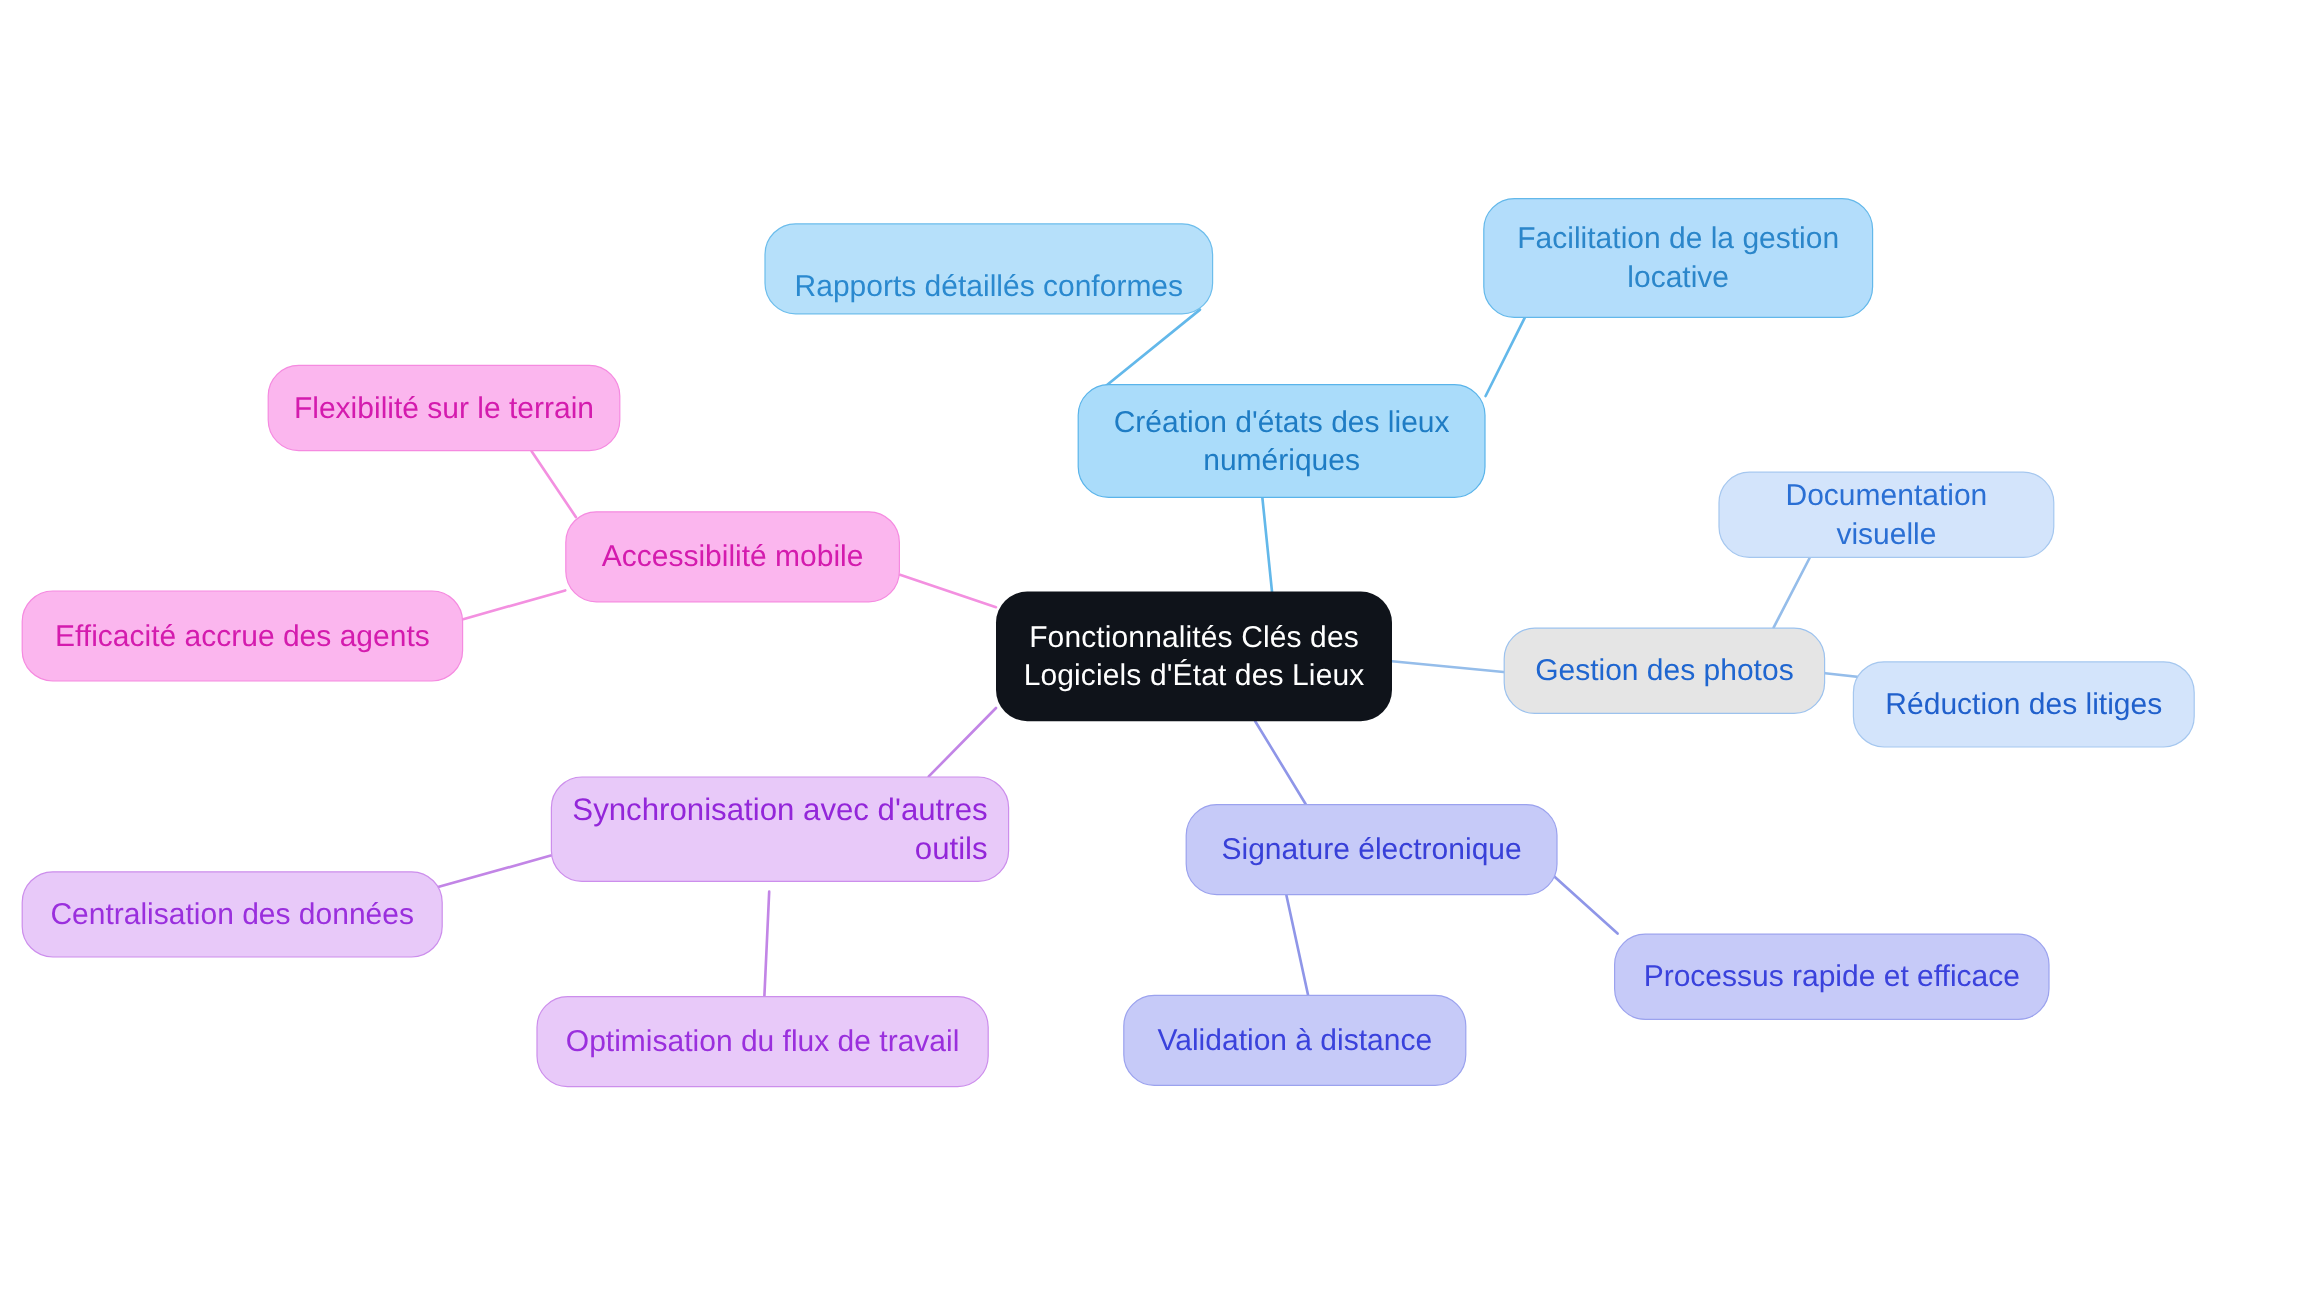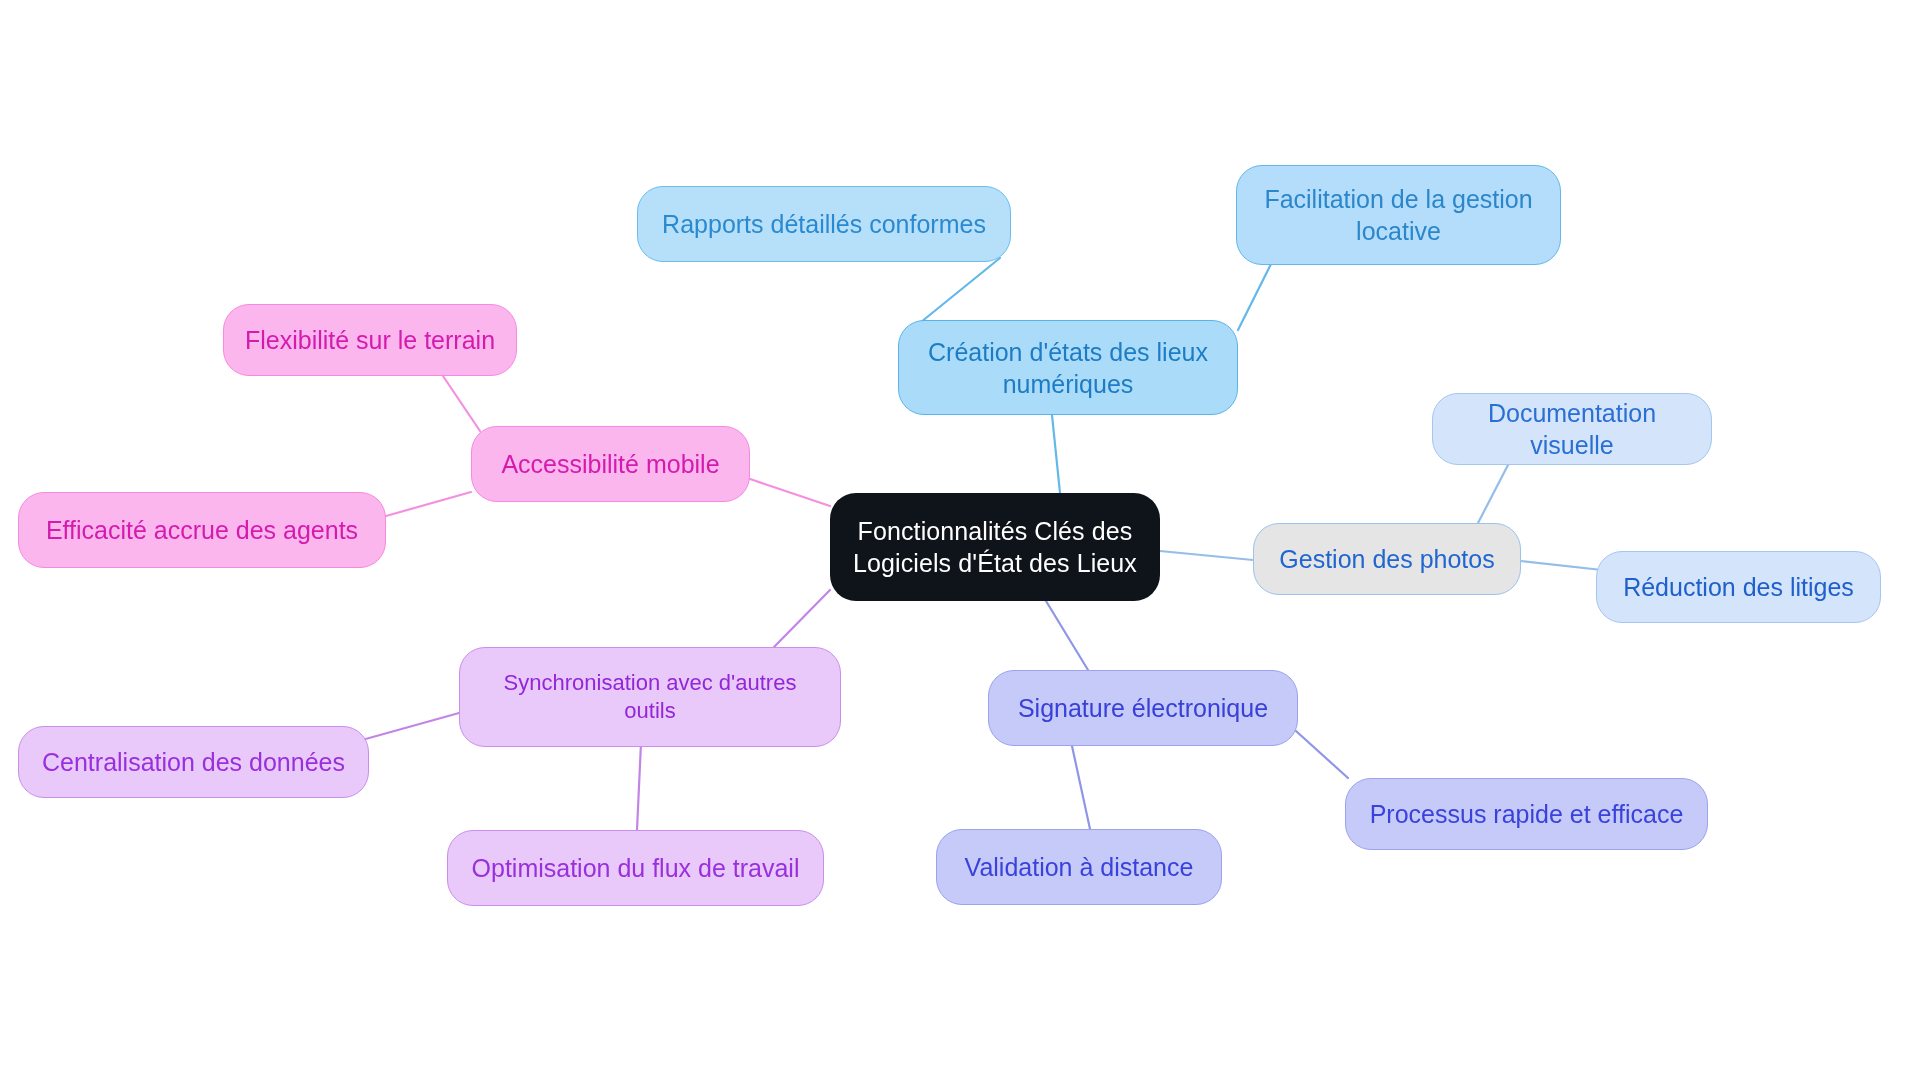--- a/index.html
+++ b/index.html
@@ -75,30 +75,30 @@
       <line x1="641" y1="743" x2="637" y2="830" stroke="#c285e6" stroke-width="2.2" stroke-linecap="round"></line>
       <line x1="830" y1="506" x2="750" y2="479" stroke="#f390e0" stroke-width="2.2" stroke-linecap="round"></line>
       <line x1="480" y1="431" x2="443" y2="376" stroke="#f390e0" stroke-width="2.2" stroke-linecap="round"></line>
       <line x1="471" y1="492" x2="386" y2="516" stroke="#f390e0" stroke-width="2.2" stroke-linecap="round"></line>
     </svg>
   <div id="nodes">
       <div class="node node-root" style="left: 830px; top: 493px; width: 330px; height: 108px; font-size: 25px; background: rgb(15, 19, 26); color: rgb(255, 255, 255); border-color: rgb(15, 19, 26); border-width: 0px;"><span>Fonctionnalités Clés des
 Logiciels d'État des Lieux</span></div>
       <div class="node node-branch" style="left: 898px; top: 320px; width: 340px; height: 95px; font-size: 25px; background: rgb(170, 220, 250); color: rgb(30, 124, 196); border-color: rgb(90, 180, 234);"><span>Création d'états des lieux
 numériques</span></div>
-      <div class="node node-leaf" style="left: 637px; top: 186px; width: 374px; height: 76px; font-size: 25px; background: rgb(182, 224, 250); color: rgb(42, 137, 207); border-color: rgb(108, 189, 236);"><span>Rapports détaillés conformes</span></div>
+      <div class="node node-leaf" style="left: 637px; top: 186px; width: 374px; height: 76px; font-size: 25px; background: rgb(182, 224, 250); color: rgb(42, 137, 207); border-color: rgb(108, 189, 236); align-items: flex-end;"><span>Rapports détaillés conformes</span></div>
       <div class="node node-leaf" style="left: 1236px; top: 165px; width: 325px; height: 100px; font-size: 25px; background: rgb(179, 221, 251); color: rgb(43, 134, 202); border-color: rgb(99, 184, 234);"><span>Facilitation de la gestion
 locative</span></div>
       <div class="node node-branch" style="left: 1253px; top: 523px; width: 268px; height: 72px; font-size: 25px; background: #e5e5e5; color: rgb(31, 102, 208); border-color: rgb(156, 194, 238);"><span>Gestion des photos</span></div>
       <div class="node node-leaf" style="left: 1432px; top: 393px; width: 280px; height: 72px; font-size: 25px; background: rgb(211, 228, 251); color: rgb(42, 111, 212); border-color: rgb(165, 199, 239);"><span>Documentation visuelle</span></div>
-      <div class="node node-leaf" style="left: 1596px; top: 551px; width: 285px; height: 72px; font-size: 25px; background: rgb(211, 228, 251); color: rgb(32, 96, 204); border-color: rgb(165, 199, 239);"><span>Réduction des litiges</span></div>
+      <div class="node node-leaf" style="left: 1544px; top: 551px; width: 285px; height: 72px; font-size: 25px; background: rgb(211, 228, 251); color: rgb(32, 96, 204); border-color: rgb(165, 199, 239);"><span>Réduction des litiges</span></div>
       <div class="node node-branch" style="left: 988px; top: 670px; width: 310px; height: 76px; font-size: 25px; background: rgb(198, 202, 248); color: rgb(56, 64, 216); border-color: rgb(155, 162, 238);"><span>Signature électronique</span></div>
       <div class="node node-leaf" style="left: 1345px; top: 778px; width: 363px; height: 72px; font-size: 25px; background: rgb(198, 202, 248); color: rgb(58, 66, 220); border-color: rgb(155, 162, 238);"><span>Processus rapide et efficace</span></div>
       <div class="node node-leaf" style="left: 936px; top: 829px; width: 286px; height: 76px; font-size: 25px; background: rgb(198, 202, 248); color: rgb(58, 66, 220); border-color: rgb(155, 162, 238);"><span>Validation à distance</span></div>
-      <div class="node node-branch" style="left: 459px; top: 647px; width: 382px; height: 100px; font-size: 22px; background: rgb(232, 201, 249); color: rgb(147, 38, 217); border-color: rgb(204, 142, 236);"><span>Synchronisation avec d'autres
+      <div class="node node-branch" style="left: 459px; top: 647px; width: 382px; height: 88px; font-size: 26px; background: rgb(232, 201, 249); color: rgb(147, 38, 217); border-color: rgb(204, 142, 236); text-align: right;"><span>Synchronisation avec d'autres
 outils</span></div>
       <div class="node node-leaf" style="left: 18px; top: 726px; width: 351px; height: 72px; font-size: 25px; background: rgb(232, 201, 249); color: rgb(154, 47, 221); border-color: rgb(204, 142, 236);"><span>Centralisation des données</span></div>
       <div class="node node-leaf" style="left: 447px; top: 830px; width: 377px; height: 76px; font-size: 25px; background: rgb(232, 201, 249); color: rgb(154, 47, 221); border-color: rgb(204, 142, 236); text-align: right;"><span>Optimisation du flux de travail</span></div>
       <div class="node node-branch" style="left: 471px; top: 426px; width: 279px; height: 76px; font-size: 25px; background: rgb(251, 182, 238); color: rgb(212, 27, 174); border-color: rgb(245, 138, 224);"><span>Accessibilité mobile</span></div>
       <div class="node node-leaf" style="left: 223px; top: 304px; width: 294px; height: 72px; font-size: 25px; background: rgb(251, 182, 238); color: rgb(212, 27, 174); border-color: rgb(245, 138, 224);"><span>Flexibilité sur le terrain</span></div>
       <div class="node node-leaf" style="left: 18px; top: 492px; width: 368px; height: 76px; font-size: 25px; background: rgb(251, 182, 238); color: rgb(212, 27, 174); border-color: rgb(245, 138, 224);"><span>Efficacité accrue des agents</span></div>
     </div>
 </div>
 
 </body></html>

